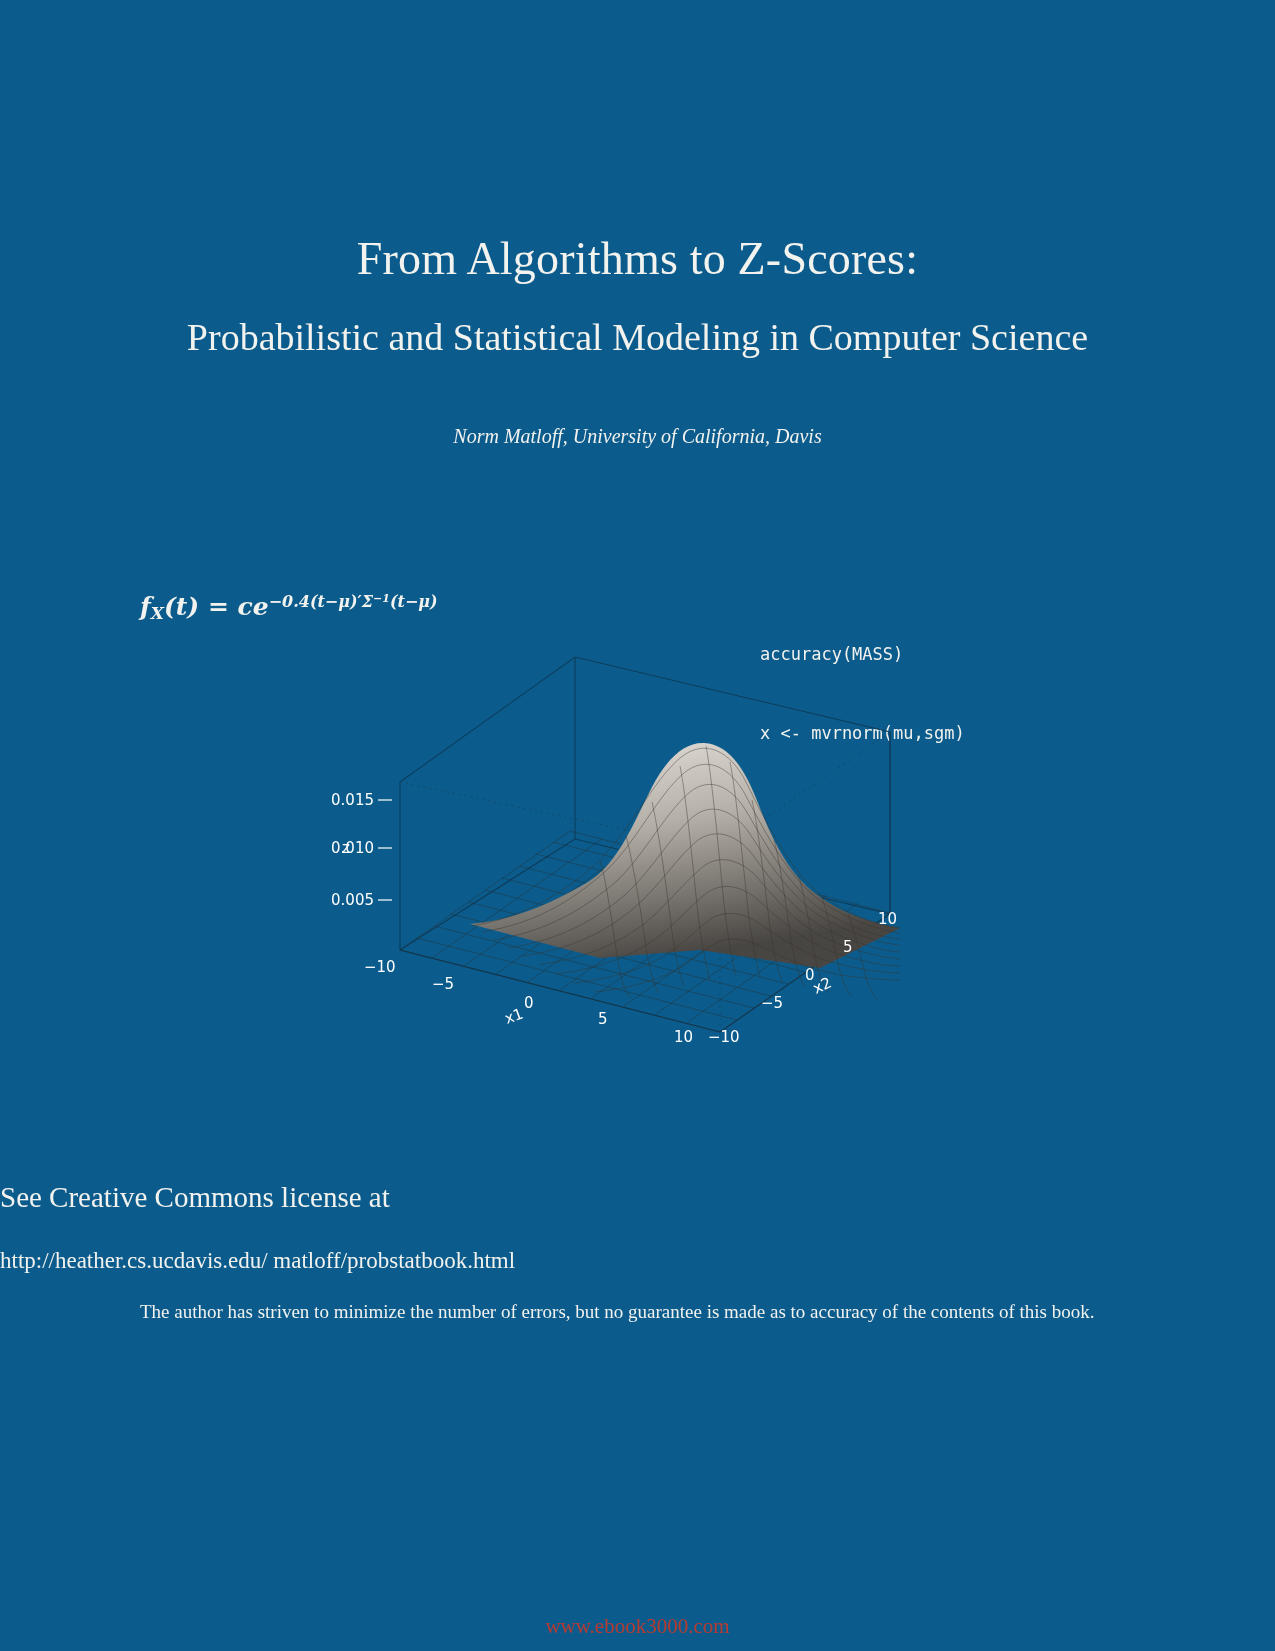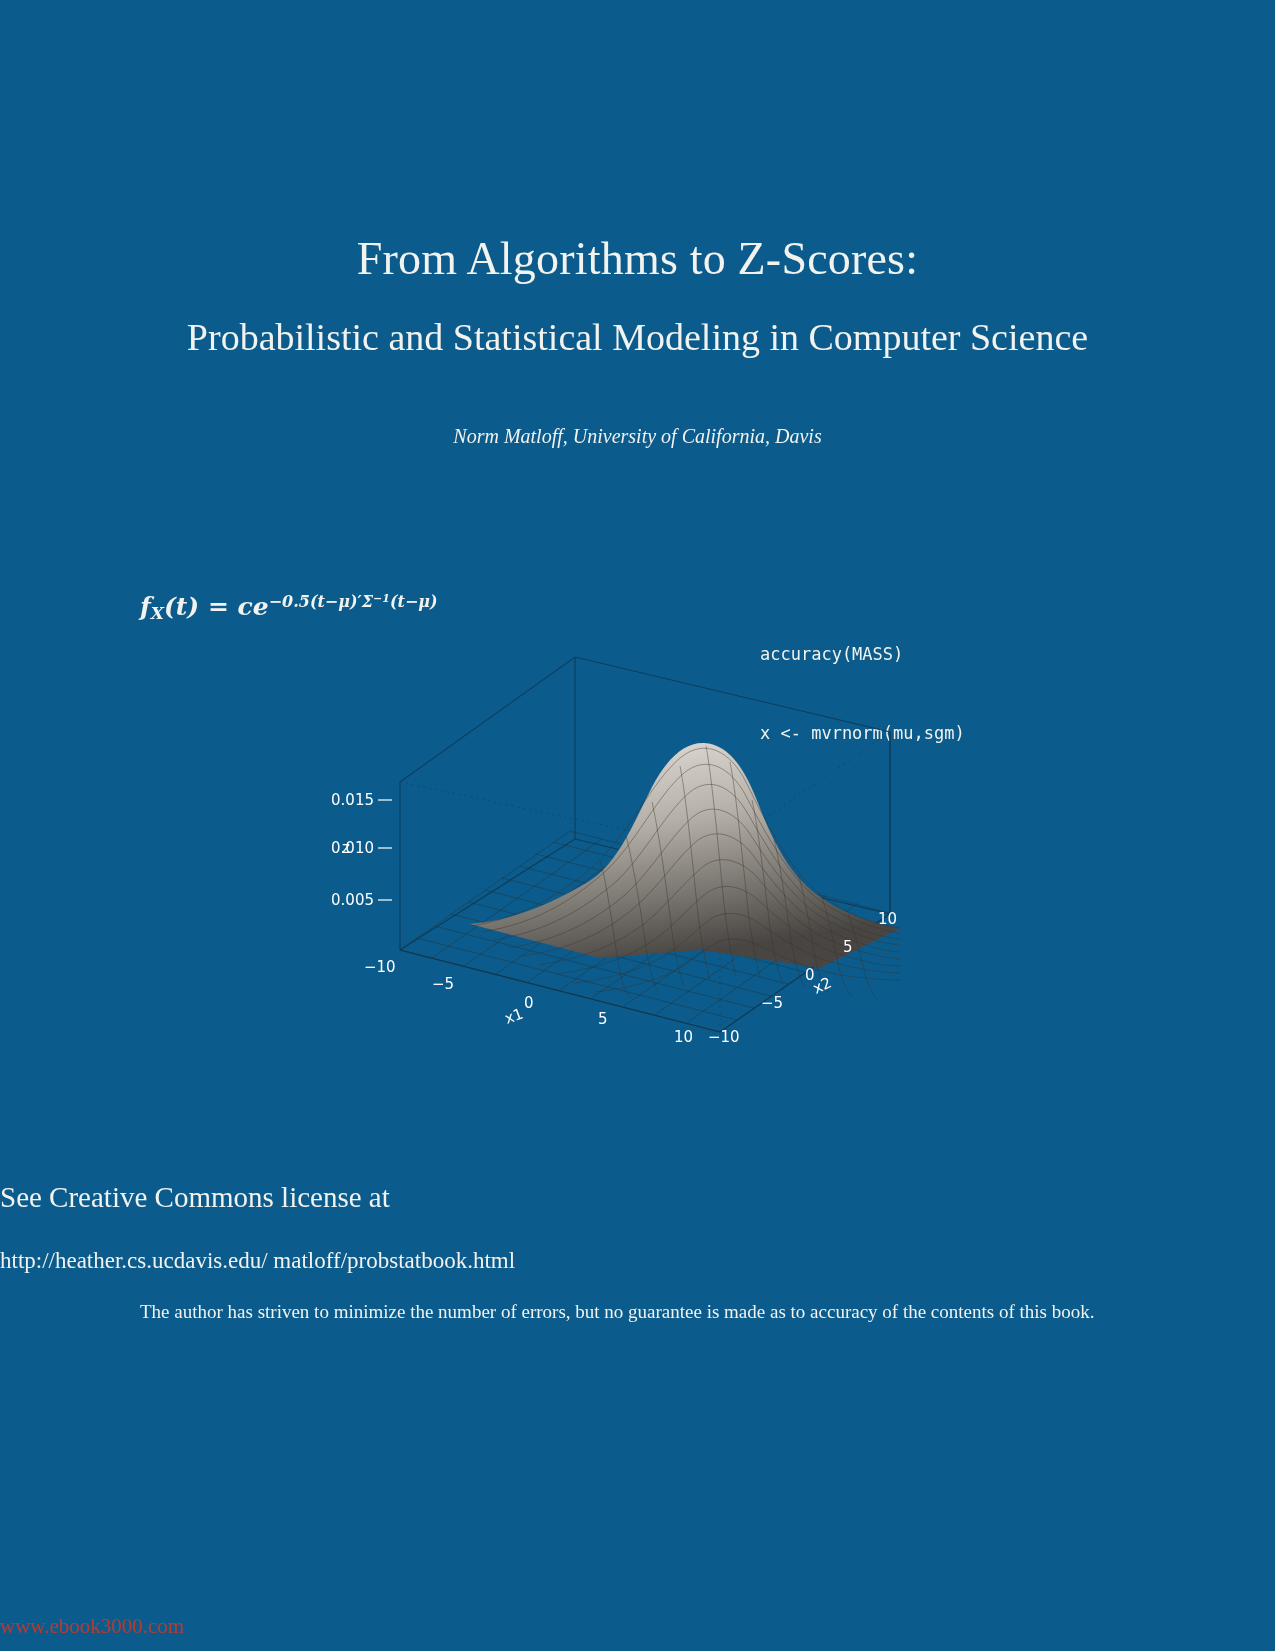--- a/index.html
+++ b/index.html
@@ -128,39 +128,40 @@
     line-height: 1.3;
     padding: 0 140px;
   }
 
   
   .watermark {
     position: absolute;
     bottom: 12px;
     left: 0;
     width: 100%;
+    text-align: center;
     color: #c0392b;
     font-family: "Liberation Serif", serif;
     font-size: 21px;
     opacity: 0.95;
   }
 </style>
 </head>
 <body>
 
 <div class="page">
 
   <div class="title-block">
     <div class="title-line1">From Algorithms to Z-Scores:</div>
     <div class="title-line2">Probabilistic and Statistical Modeling in Computer Science</div>
     <div class="author">Norm Matloff, University of California, Davis</div>
   </div>
 
   <div class="formula">
-    <span>f</span><span class="sub">X</span><span>(t) = ce</span><span class="sup"><span>−0.5(t−μ)′Σ</span><span class="ssup">−1</span><span>(t−μ)</span></span>
+    <span>f</span><span class="sub">X</span><span>(t) = ce</span><span class="sup"><span>−0.4(t−μ)′Σ</span><span class="ssup">−1</span><span>(t−μ)</span></span>
   </div>
 
   <div class="code">
     <div>accuracy(MASS)</div>
     <div>x &lt;- mvrnorm(mu,sgm)</div>
   </div>
 
   <div class="plot">
     <svg width="640" height="430" viewBox="0 0 640 430">
       <defs>

